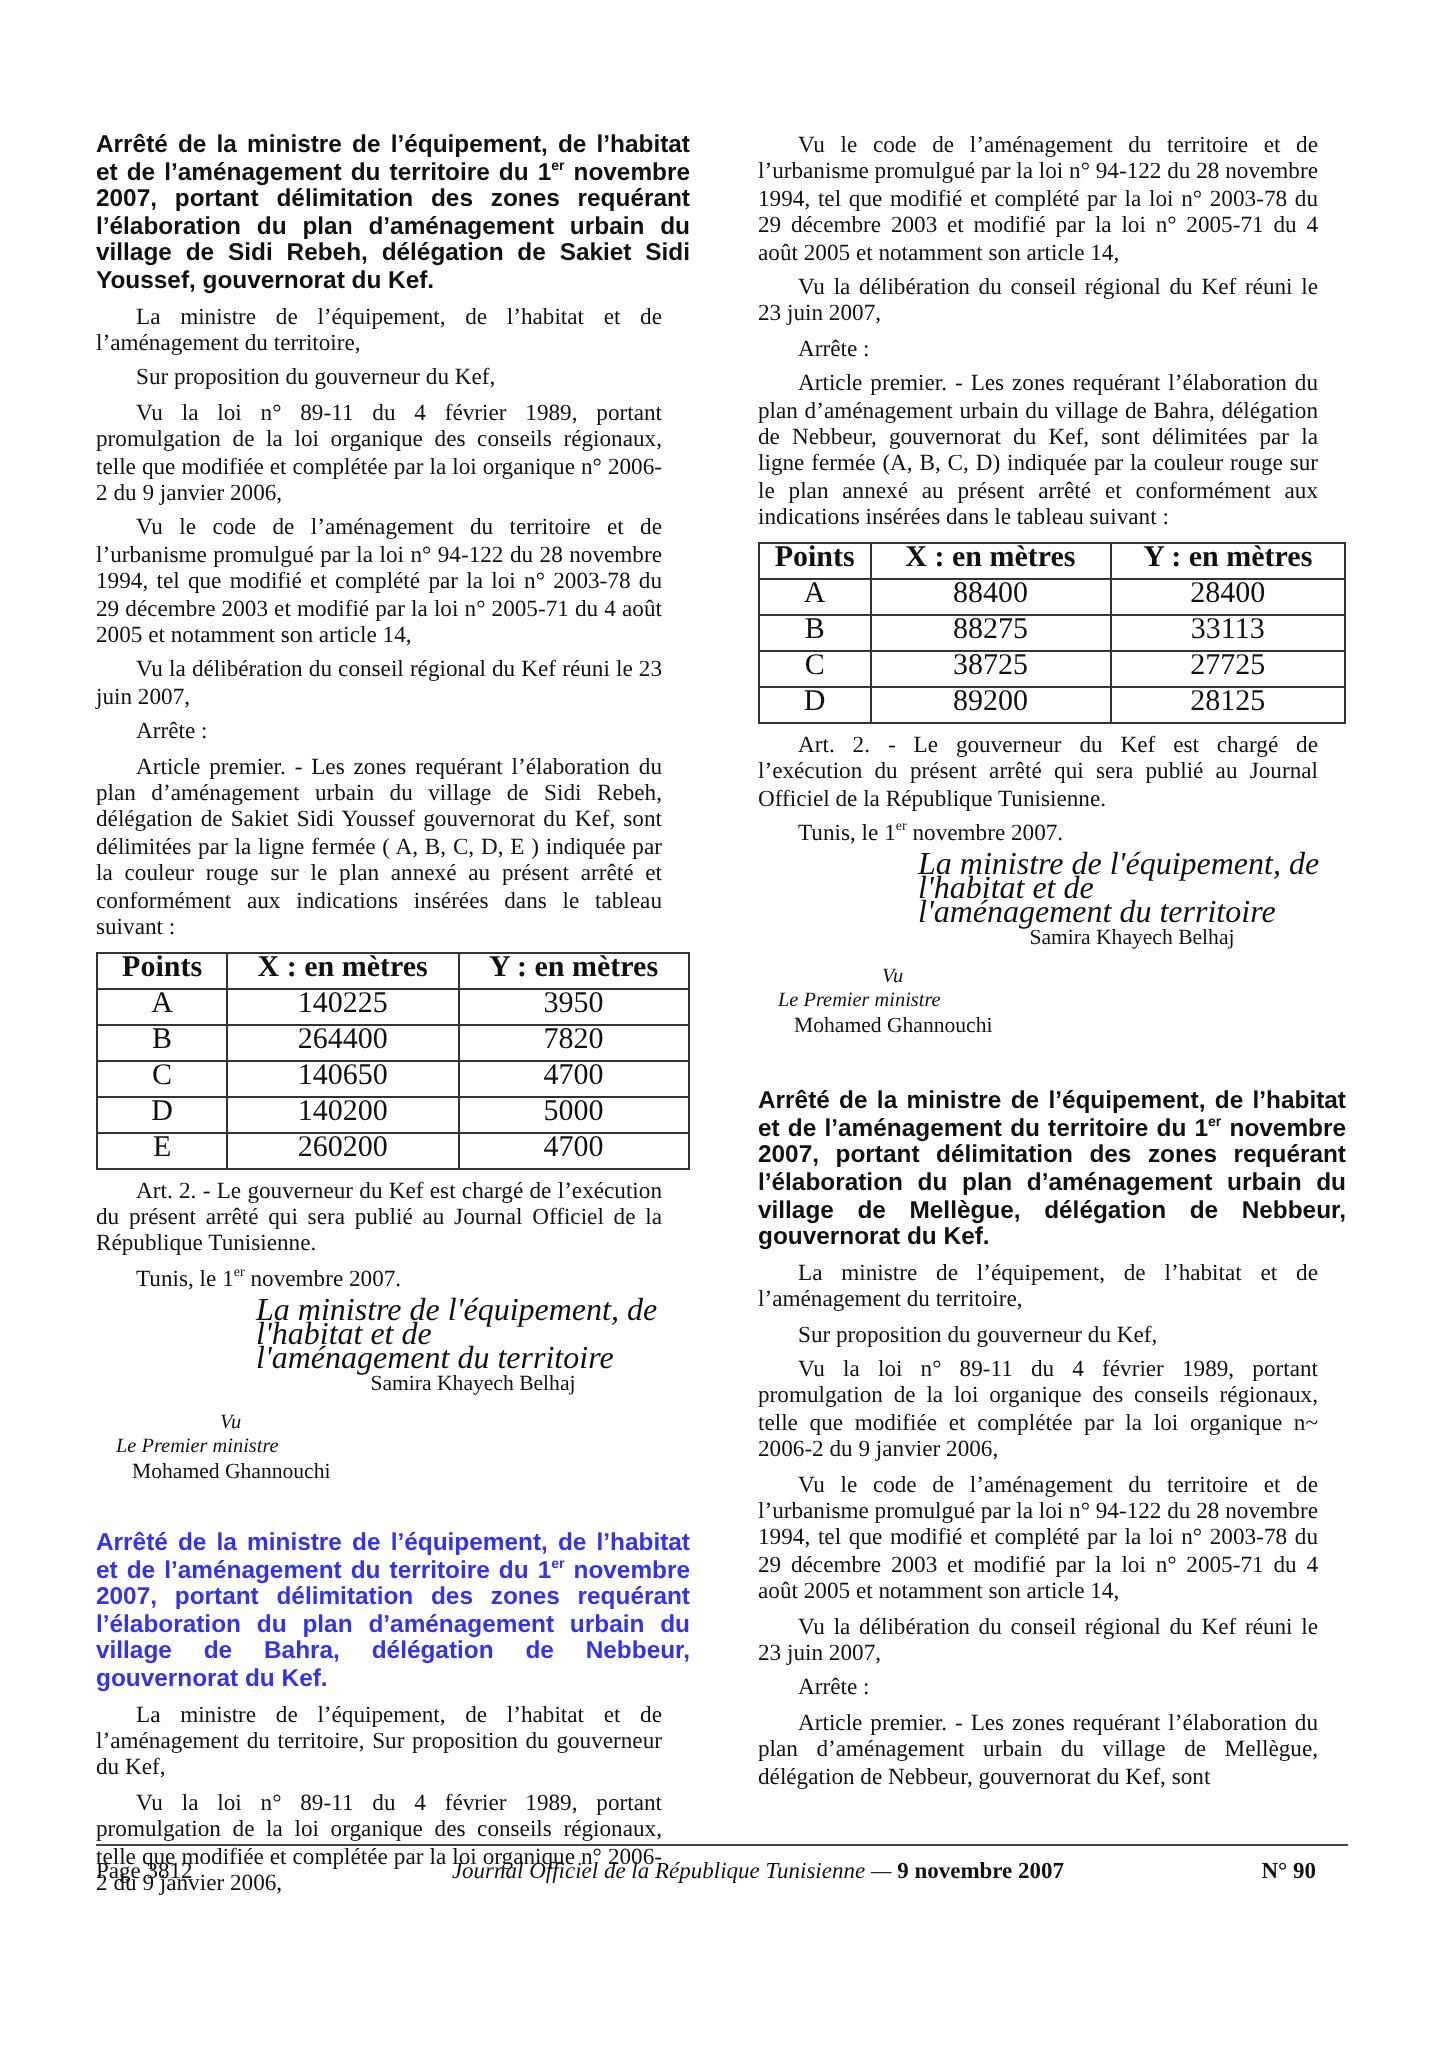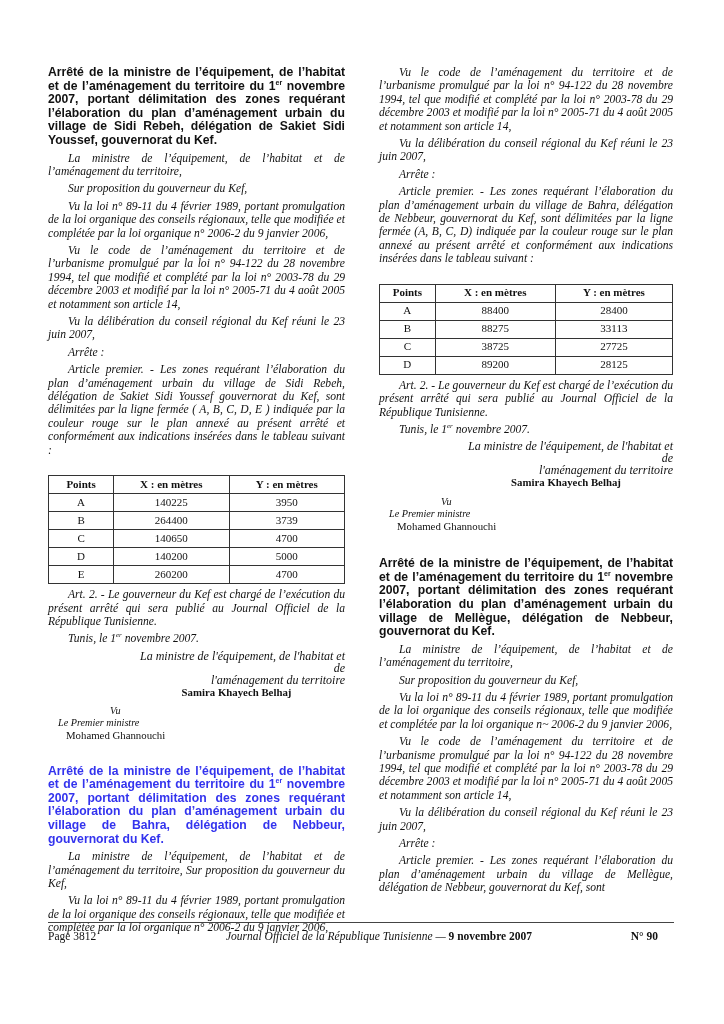--- a/index.html
+++ b/index.html
@@ -4,27 +4,27 @@
 <style>
   html, body { margin:0; padding:0; background:#fff; }
   body { width:724px; height:1024px; position:relative; overflow:hidden;
          font-family:"Liberation Serif", serif; color:#111; }
   .col { position:absolute; top:66px; width:297px; font-size:11.6px; line-height:13.4px; }
   #col-left { left:48px; }
   #col-right { left:379px; width:294px; }
   .title { font-family:"Liberation Sans", sans-serif; font-weight:bold; font-size:12.2px;
            line-height:13.6px; text-align:justify; margin:0 0 4px 0; }
   .title.blue { color:#3333ee; }
-  p { margin:0 0 4px 0; text-align:justify; text-indent:20px;font-style:italic; }
+  p { margin:0 14px 4px 0; text-align:justify; text-indent:20px; }
   sup { font-size:7px; line-height:0; }
-  table { border-collapse:collapse; width:100%; margin:18px 0 4px 0; font-size:11px; }
+  table { border-collapse:collapse; width:100%; margin:5px 0 4px 0; font-size:15px; }
   th, td { border:1px solid #333; text-align:center; padding:0; height:17px; }
   th { font-weight:bold; }
-  .sig { text-align:right; font-style:italic; font-size:12px; line-height:12px; margin-left:80px; }
-  .sig-name { text-align:center; font-weight:bold; font-size:10.8px; margin-left:80px; margin-bottom:6px; }
+  .sig { text-align:left; font-style:italic; font-size:16px; line-height:12px; margin-left:80px; }
+  .sig-name { text-align:center; font-weight:normal; font-size:10.8px; margin-left:80px; margin-bottom:6px; }
   .vu { font-style:italic; font-size:10.2px; line-height:12px; }
   .vu .a { padding-left:62px; }
   .vu .b { padding-left:10px; }
   .pm-name { font-weight:normal; font-size:10.8px; margin-left:18px; }
   #footer-rule { position:absolute; left:48px; top:922px; width:626px; height:0; border-top:1.5px solid #444; }
   #footer { position:absolute; left:48px; top:930px; width:626px; font-size:11.5px; }
   #footer .pg { position:absolute; left:0; font-weight:normal; }
   #footer .mid { position:absolute; left:18px; width:626px; text-align:center; }
   #footer .mid i { font-style:italic; }
   #footer .mid b { font-weight:bold; }
@@ -52,21 +52,21 @@
     </thead>
     <tbody>
       <tr>
           <td>A</td>
           <td>140225</td>
           <td>3950</td>
         </tr>
       <tr>
           <td>B</td>
           <td>264400</td>
-          <td>3739</td>
+          <td>7820</td>
         </tr>
       <tr>
           <td>C</td>
           <td>140650</td>
           <td>4700</td>
         </tr>
       <tr>
           <td>D</td>
           <td>140200</td>
           <td>5000</td>

